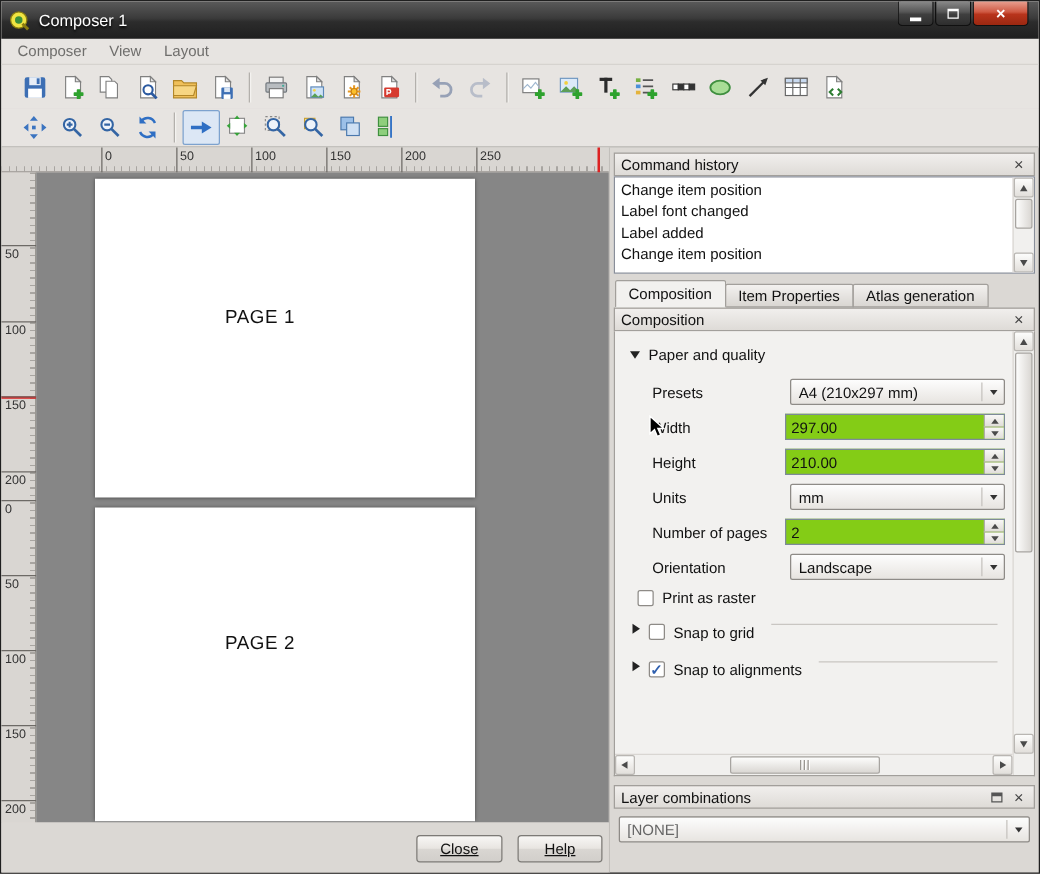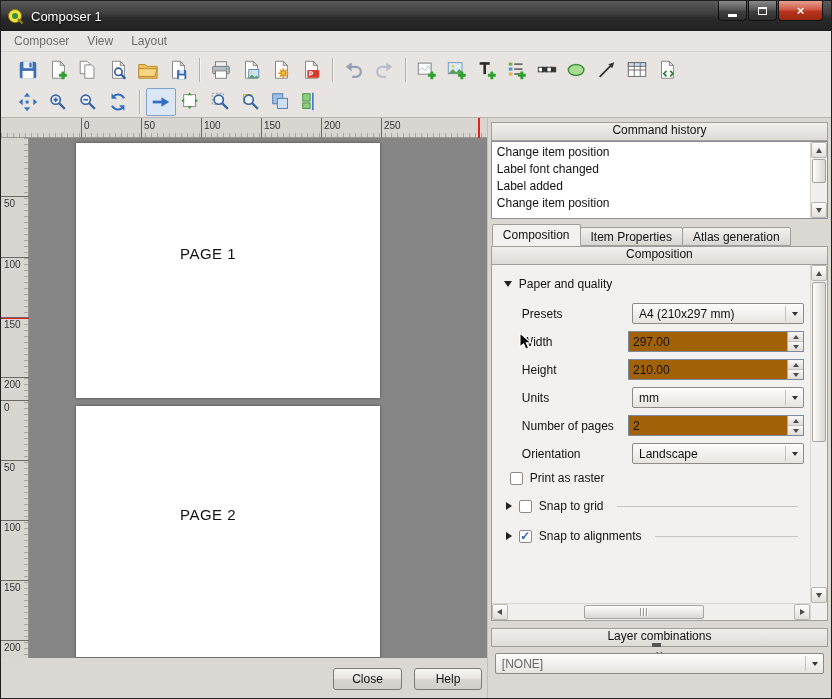--- a/index.html
+++ b/index.html
@@ -58,28 +58,28 @@
   .guide-red-v { position:absolute; top:0; width:2px; height:20px; background:#d22; }
   .guide-red-h { position:absolute; left:0; width:28px; height:2px; background:#d22; }
   .viewport { flex:1; background:#868686; position:relative; overflow:hidden; }
   .page { position:absolute; left:47px; width:304px; background:#fff; box-shadow:0 0 3px rgba(0,0,0,.45); }
   .page-label { position:absolute; left:104px; font-size:15px; color:#111; letter-spacing:.5px; }
 
   
   .bottom-bar { height:41px; position:relative; background:#dbd8d4; }
   .dlg-btn { position:absolute; top:10px; height:22px; font-size:12px; color:#111;
              border:1px solid #7c7a76; border-radius:3px;
-             background:linear-gradient(#f8f7f5,#e8e5e1 48%,#d9d6d2 52%,#d2cfcb); }
+             background:linear-gradient(#f8f7f5,#e8e5e1 48%,#d9d6d2 52%,#d2cfcb);text-decoration:underline; }
   #close-btn { left:332px; width:69px; }
   #help-btn  { left:413px; width:68px; }
 
   
   .dock-header { height:19px; display:flex; align-items:center; padding:0 5px;
                  background:linear-gradient(#f1efed,#dedbd7); border:1px solid #a29f9b;
-                 font-size:12px; color:#111;flex-direction:column; }
+                 font-size:12px; color:#111; }
   .dock-title { flex:1; }
   .dock-x { width:14px; height:14px; display:flex; align-items:center; justify-content:center;
             color:#444; font-size:13px; }
   .dock-x::before { content:"\00D7"; }
   .float-icon { width:9px; height:8px; border:1px solid #555; border-top:3px solid #555; margin-right:6px; }
 
   .history-list { height:78px; background:#fff; border:1px solid #898e99; position:relative;
                   overflow:hidden; padding:2px 18px 2px 3px; }
   .hist-item { font-size:12px; color:#111; padding:0 2px; line-height:17px; white-space:nowrap; }
 
@@ -115,34 +115,34 @@
   .tri-down-b { width:0;height:0;border-left:4px solid transparent;border-right:4px solid transparent;border-top:6px solid #222; }
   .tri-right-b { width:0;height:0;border-top:4px solid transparent;border-bottom:4px solid transparent;border-left:6px solid #222; }
   .form-row { display:flex; align-items:center; height:21px; margin:0 0 7px 20px;justify-content:space-between; }
   .f-label { width:104px; font-size:12px; color:#111; }
   .combo { position:relative; width:172px; height:21px; border:1px solid #8e8b87; border-radius:2px;
            background:linear-gradient(#fdfdfd,#e7e4e0); font-size:12px; color:#111;
            display:flex; align-items:center; padding:0 20px 0 6px; }
   .combo::before { content:""; position:absolute; right:17px; top:2px; bottom:2px; width:1px; background:#c5c2be; }
   .combo-arrow { position:absolute; right:5px; top:8px; width:0; height:0;
                  border-left:3.5px solid transparent; border-right:3.5px solid transparent; border-top:4.5px solid #333; }
-  .spin { width:176px; height:21px; border:1px solid #7d8a99; background:#a16207; display:flex; font-size:12px; }
+  .spin { width:176px; height:21px; border:1px solid #7d8a99; background:#84cc16; display:flex; font-size:12px; }
   .spin-val { flex:1; padding:3px 4px; color:#111; }
   .spin-btns { width:16px; display:flex; flex-direction:column; }
   .spin-btn { flex:1; background:linear-gradient(#f8f7f6,#e0ddd9); border-left:1px solid #b0ada9;
               display:flex; align-items:center; justify-content:center; }
   .spin-btn.dn { border-top:1px solid #c4c1bd; }
   .spin-btn .t { width:0;height:0;border-left:3px solid transparent;border-right:3px solid transparent; }
   .spin-btn.up .t { border-bottom:4px solid #4a4a4a; }
   .spin-btn.dn .t { border-top:4px solid #4a4a4a; }
   .checkbox { width:13px; height:13px; background:#fff; border:1px solid #8e8b87; border-radius:2px;
               display:flex; align-items:center; justify-content:center; }
   .checkbox.checked::after { content:"\2713"; color:#2f5fae; font-size:12px; font-weight:bold; line-height:1; }
   .cb-row { display:flex; align-items:center; gap:7px; font-size:12px; color:#111; margin:4px 0 14px 8px; }
-  .snap-row { display:flex; align-items:center; gap:7px; font-size:12px; color:#111; margin:0 6px 16px 4px; }
+  .snap-row { display:flex; gap:7px; font-size:12px; color:#111; margin:0 6px 16px 4px; }
   .snap-row .rule { flex:1; border-top:1px solid #c9c6c2; margin-left:6px; }
 
   .lc-body { padding:6px 4px 0 4px; }
   .lc-combo .combo-val { color:#666; }
 
   .mouse-cursor { position:absolute; z-index:60; width:14px; height:20px; }
 </style>
 </head>
 <body>
 

